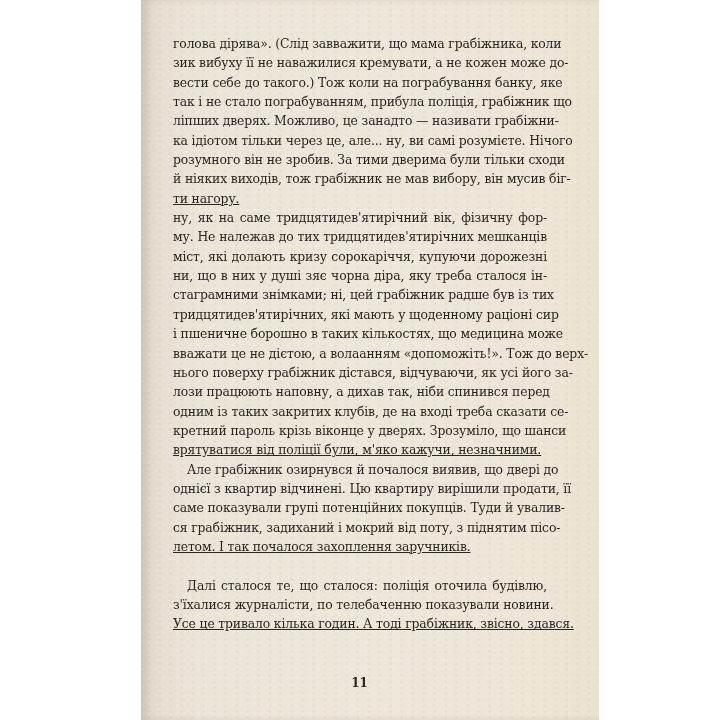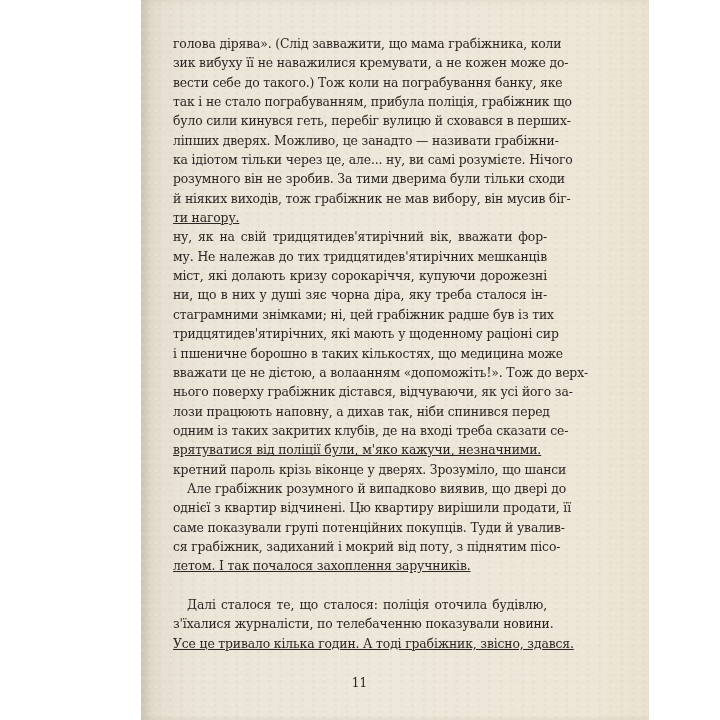--- a/index.html
+++ b/index.html
@@ -7,21 +7,21 @@
       padding: 0;
       width: 720px;
       height: 720px;
       background: #ffffff;
       overflow: hidden;
     }
     .page {
       position: absolute;
       left: 141px;
       top: 0;
-      width: 508px;
+      width: 458px;
       height: 720px;
       background: linear-gradient(90deg, #d9d1c2 0%, #e6dfd1 4%, #ebe5d8 12%, #ede7da 50%, #ede6d7 88%, #eae2cf 100%);
       box-shadow: inset 4px 0 6px rgba(80,70,50,0.12);
     }
     .page::before {
       content: "";
       position: absolute;
       inset: 0;
       background:
         radial-gradient(circle at 20% 30%, rgba(255,255,255,0.12) 0 1px, transparent 2px),
@@ -60,53 +60,52 @@
       height: 19.35px;
     }
     .page-number {
       position: absolute;
       left: 0;
       width: 437px;
       top: 676px;
       text-align: center;
       font-family: "DejaVu Serif", serif;
       font-size: 12px;
-      font-weight: normal;
+      font-weight: bold;
       color: #2a2623;
     }
   </style>
 </head>
 <body>
 
 <div class="page">
   <div class="text-block" id="text-block">
       <span class="line">голова дірява». (Слід завважити, що мама грабіжника, коли</span>
       <span class="line">зик вибуху її не наважилися кремувати, а не кожен може до-</span>
       <span class="line">вести себе до такого.) Тож коли на пограбування банку, яке</span>
       <span class="line">так і не стало пограбуванням, прибула поліція, грабіжник що</span>
-      <span class="line">було сили кинувся геть, перебіг вулицю й сховався в перших-</span>
       <span class="line">ліпших дверях. Можливо, це занадто — називати грабіжни-</span>
       <span class="line">ка ідіотом тільки через це, але... ну, ви самі розумієте. Нічого</span>
       <span class="line">розумного він не зробив. За тими дверима були тільки сходи</span>
       <span class="line">й ніяких виходів, тож грабіжник не мав вибору, він мусив біг-</span>
       <span class="line last">ти нагору.</span>
-      <span class="line">ну, як на свій тридцятидев'ятирічний вік, вважати фор-</span>
+      <span class="line">ну, як на саме тридцятидев'ятирічний вік, фізичну фор-</span>
       <span class="line">му. Не належав до тих тридцятидев'ятирічних мешканців</span>
       <span class="line">міст, які долають кризу сорокаріччя, купуючи дорожезні</span>
       <span class="line">ни, що в них у душі зяє чорна діра, яку треба сталося ін-</span>
       <span class="line">стаграмними знімками; ні, цей грабіжник радше був із тих</span>
       <span class="line">тридцятидев'ятирічних, які мають у щоденному раціоні сир</span>
       <span class="line">і пшеничне борошно в таких кількостях, що медицина може</span>
       <span class="line">вважати це не дієтою, а волаанням «допоможіть!». Тож до верх-</span>
       <span class="line">нього поверху грабіжник дістався, відчуваючи, як усі його за-</span>
       <span class="line">лози працюють наповну, а дихав так, ніби спинився перед</span>
       <span class="line">одним із таких закритих клубів, де на вході треба сказати се-</span>
+      <span class="line">кретний пароль крізь віконце у дверях. Зрозуміло, що шанси</span>
       <span class="line last">врятуватися від поліції були, м'яко кажучи, незначними.</span>
-      <span class="line">кретний пароль крізь віконце у дверях. Зрозуміло, що шанси</span>
-      <span class="line indent">Але грабіжник розумного й випадково виявив, що двері до</span>
+      <span class="line indent">Але грабіжник озирнувся й почалося виявив, що двері до</span>
       <span class="line">однієї з квартир відчинені. Цю квартиру вирішили продати, її</span>
       <span class="line">саме показували групі потенційних покупців. Туди й увалив-</span>
       <span class="line">ся грабіжник, задиханий і мокрий від поту, з піднятим пісо-</span>
       <span class="line last">летом. І так почалося захоплення заручників.</span>
       <span class="gap"></span>
       <span class="line indent">Далі сталося те, що сталося: поліція оточила будівлю,</span>
       <span class="line">з'їхалися журналісти, по телебаченню показували новини.</span>
       <span class="line last">Усе це тривало кілька годин. А тоді грабіжник, звісно, здався.</span>
     </div>
   <div class="page-number">11</div>

